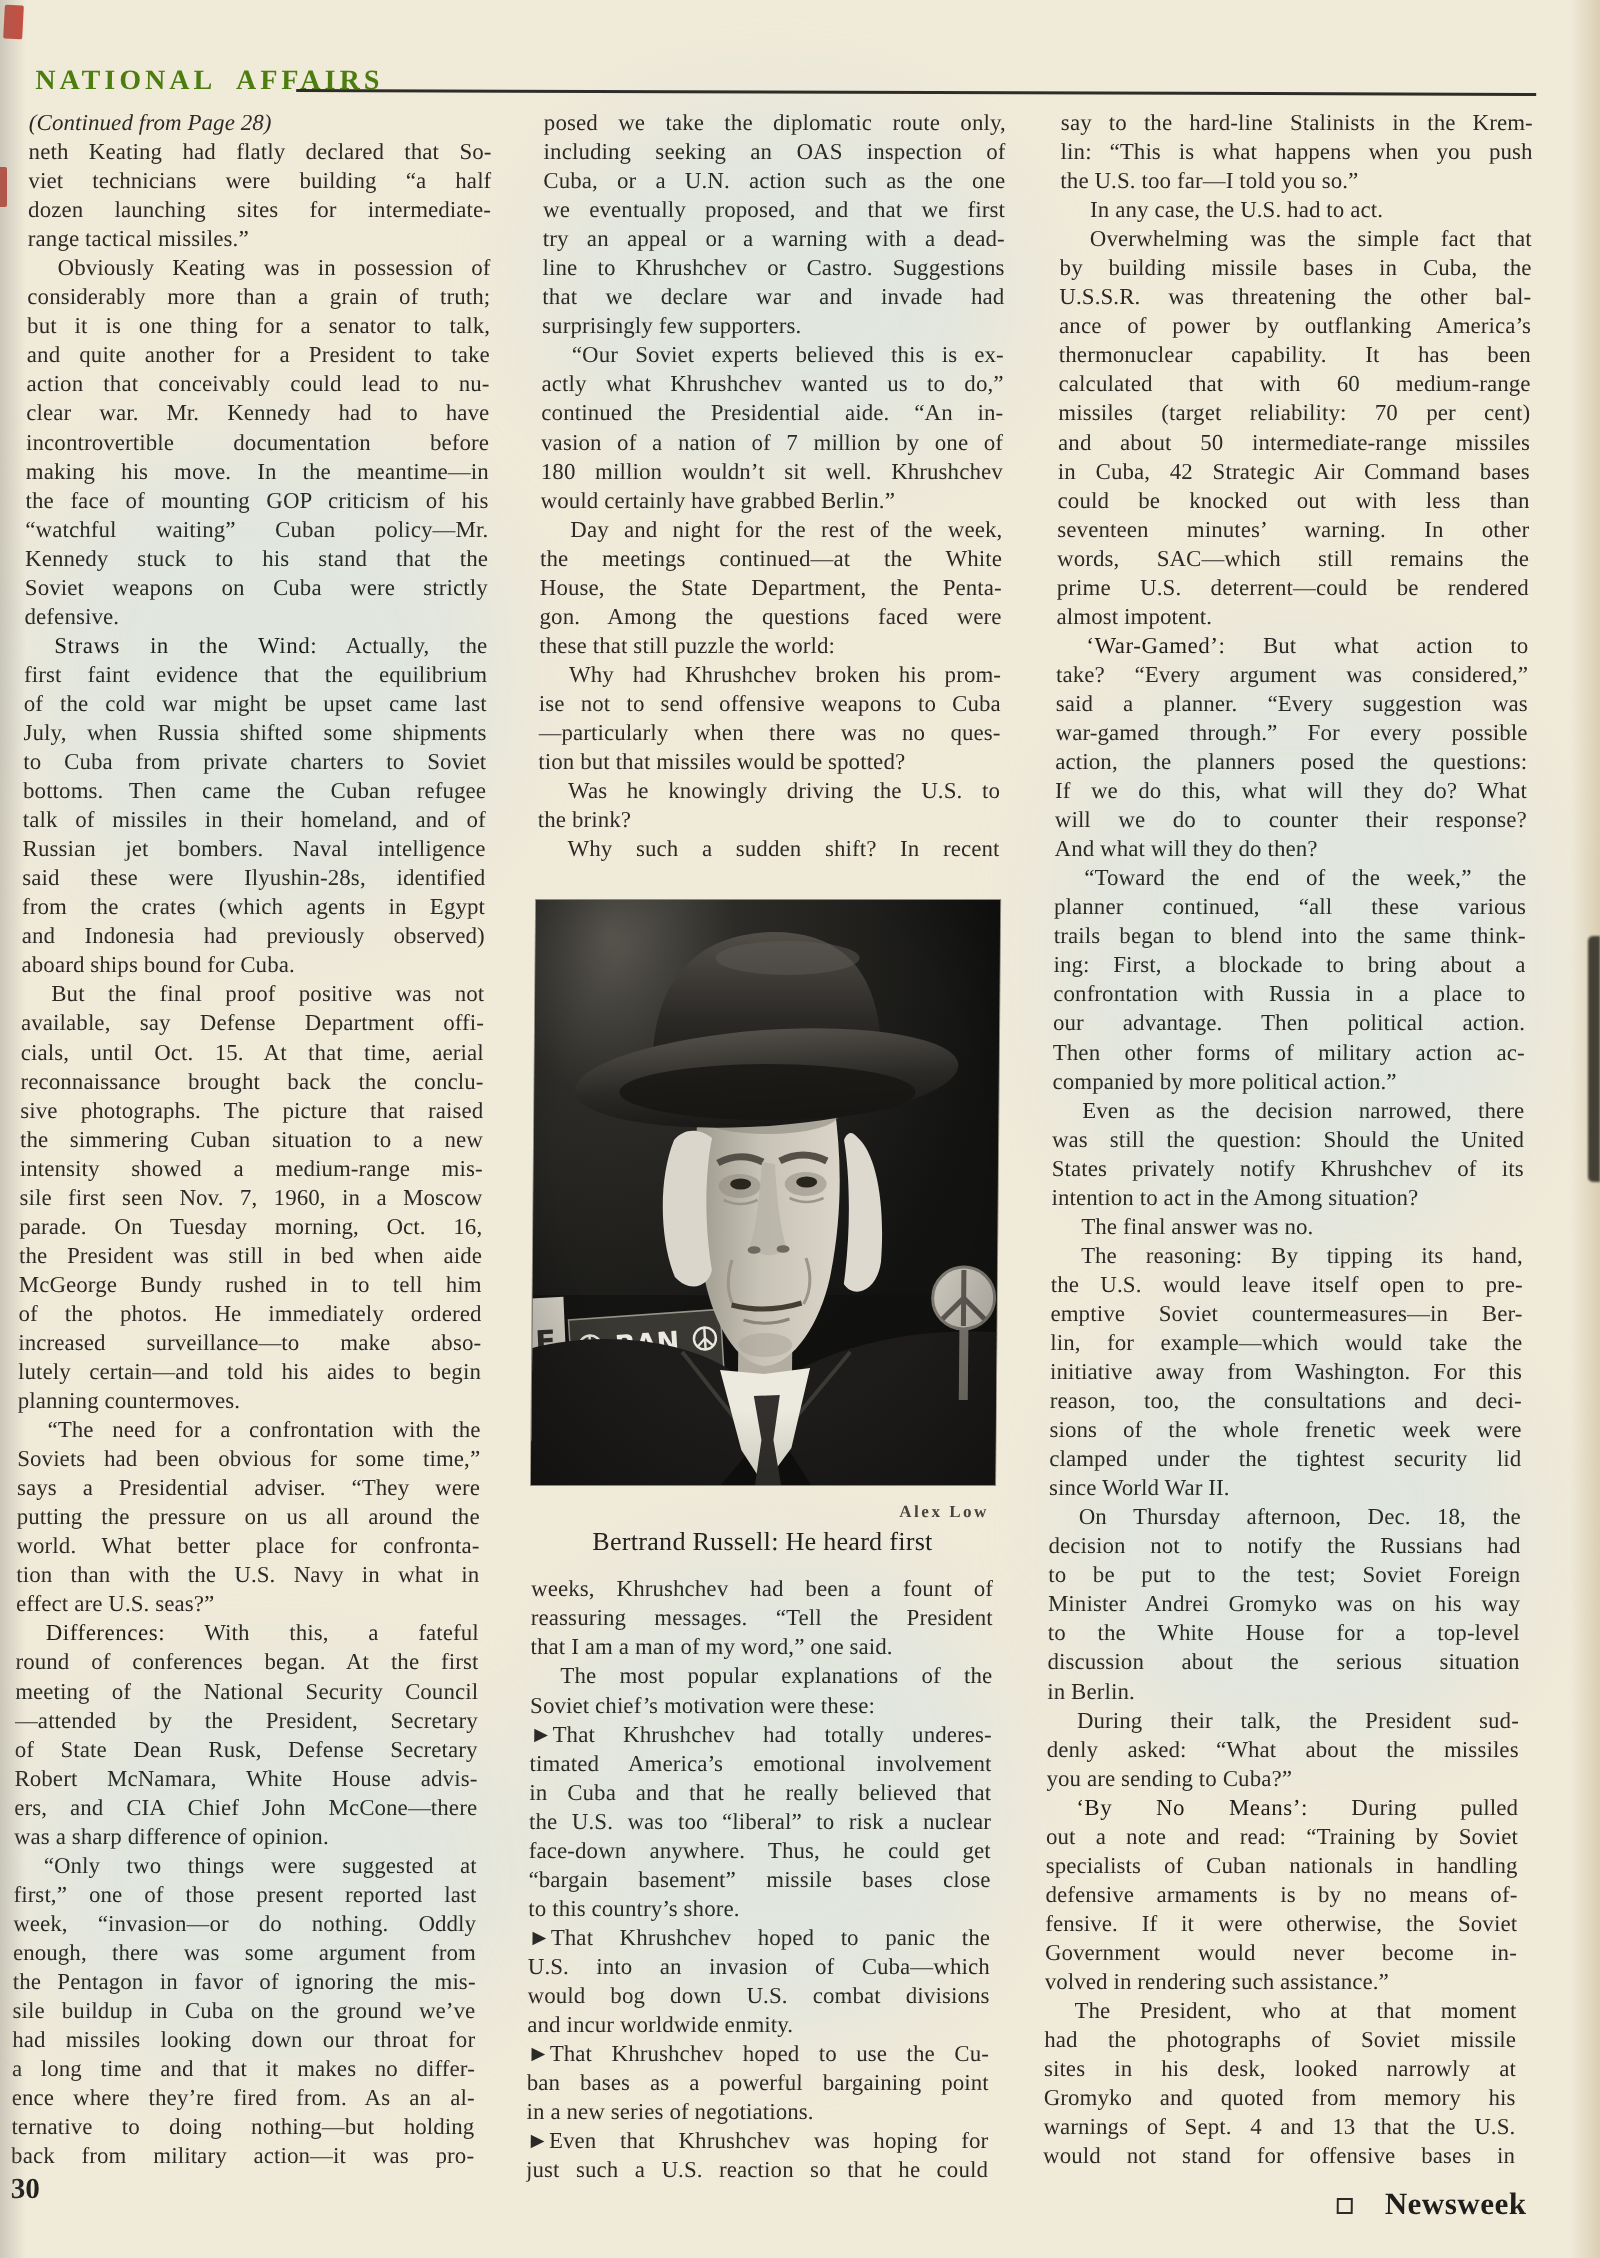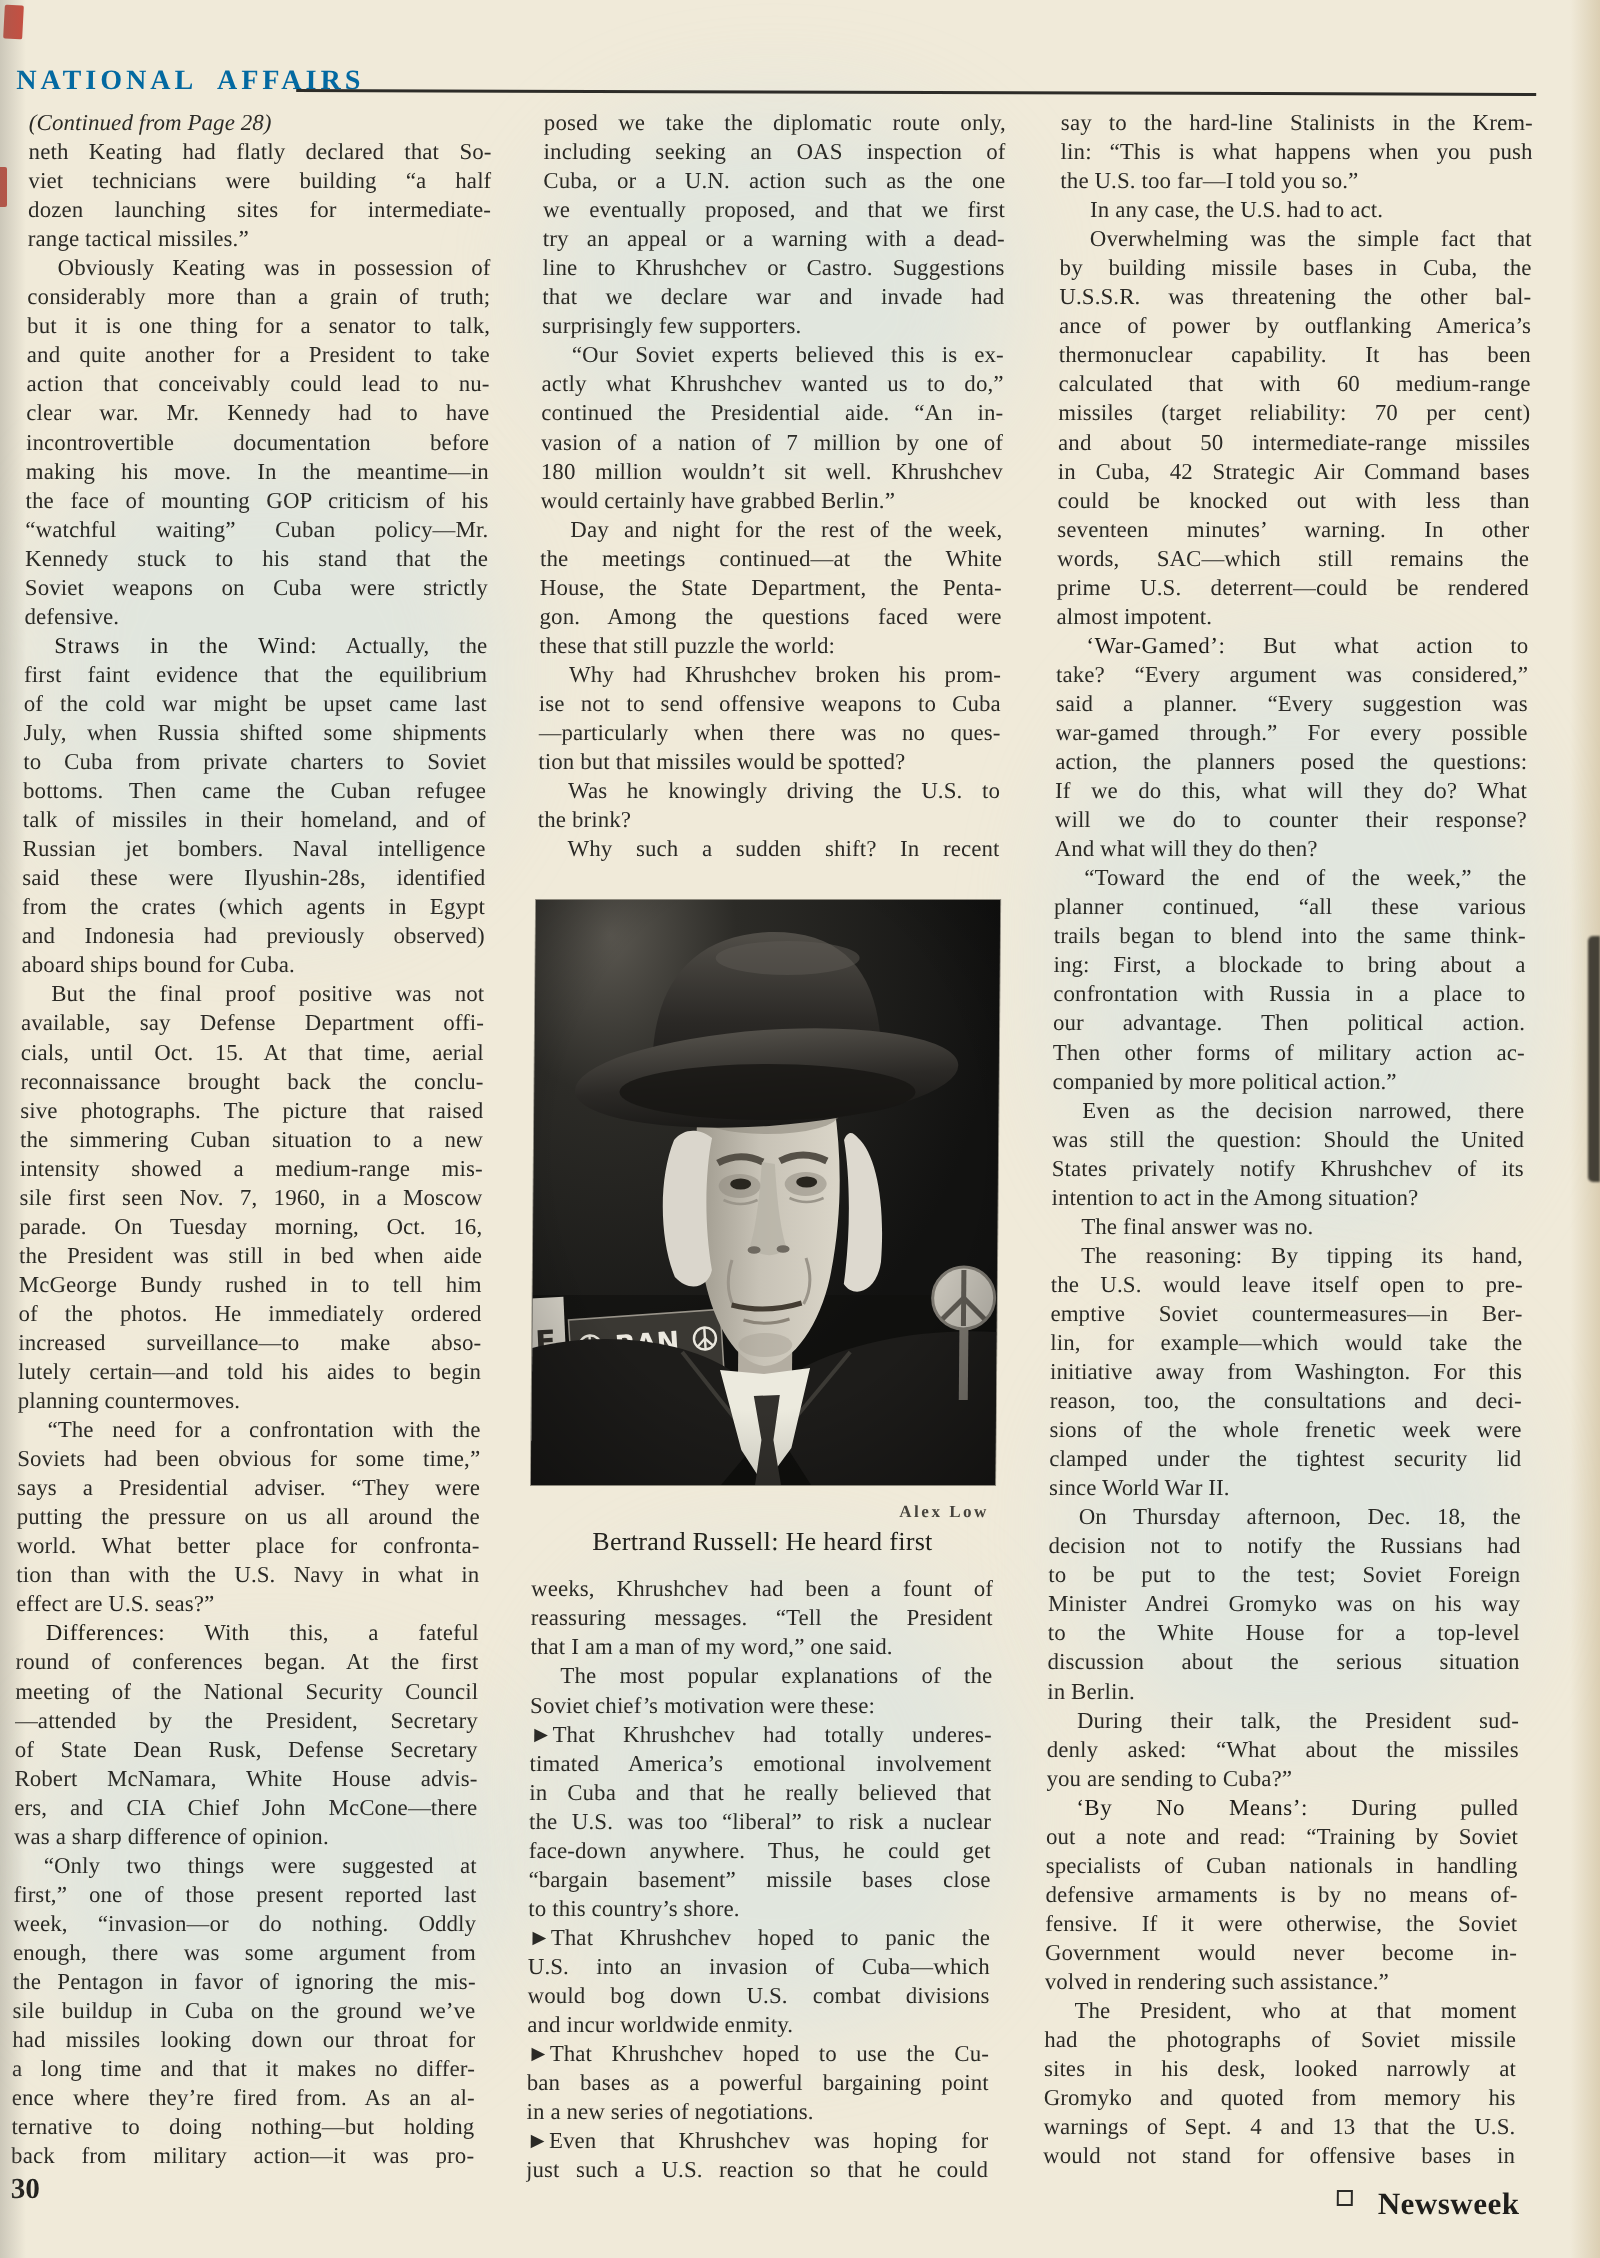--- a/index.html
+++ b/index.html
@@ -24,23 +24,23 @@
   .edge-left{position:absolute;left:0;top:0;width:26px;height:2258px;
     background:linear-gradient(90deg,rgba(110,110,102,0.28),rgba(110,110,102,0.0));}
   .edge-right{position:absolute;right:0;top:0;width:30px;height:2258px;
     background:linear-gradient(270deg,rgba(170,143,90,0.30),rgba(170,143,90,0.0));}
   .dark-sliver{position:absolute;left:1588px;top:936px;width:12px;height:246px;
     background:#2a2720;border-radius:5px 0 0 5px;filter:blur(1px);opacity:.85;}
   .red-mark{position:absolute;background:var(--red-mark,#c0392b);opacity:.88;}
   .rm1{left:4px;top:5px;width:19px;height:34px;transform:rotate(3deg);border-radius:2px;}
   .rm2{left:0px;top:167px;width:7px;height:40px;border-radius:0 2px 2px 0;}
   
-  .section-title{position:absolute;left:17px;top:64px;margin:0;
+  .section-title{position:absolute;left:36px;top:64px;margin:0;
     font-size:28px;font-weight:bold;letter-spacing:4px;word-spacing:12px;
-    color:#0369a1;white-space:nowrap;}
+    color:#4d7c0f;white-space:nowrap;}
   .rule{position:absolute;left:297px;top:91px;width:1240px;height:3px;
     background:#2d2c28;transform:rotate(0.18deg);}
   
   .col{position:absolute;top:108px;font-size:22.8px;letter-spacing:0.15px;
     line-height:29.05px;}
   .c1{left:30px;width:463px;}
   .c2{left:545px;width:462px;}
   .c3{left:1062px;width:472px;}
   .line{height:29.05px;overflow:hidden;text-align:justify;text-align-last:justify;
     font-family:"Liberation Serif","DejaVu Sans",serif;}
@@ -52,21 +52,21 @@
   .photo-fig{margin:37px 0 0 -1px;width:464px;}
   .photo{width:464px;height:585px;background:#151514;box-shadow:0 0 0 1px rgba(40,38,32,0.5);}
   .photo svg{display:block;}
   .credit{margin-top:12px;font-size:17px;letter-spacing:2.5px;color:#46433d;
     text-align:right;padding-right:6px;font-weight:bold;}
   .caption{margin-top:1px;font-size:26px;font-weight:normal;text-align:center;
     color:#23221e;letter-spacing:0.3px;}
   .after-photo{margin-top:18px;}
   
   .pagenum{position:absolute;left:30px;top:2172px;font-size:29px;font-weight:bold;color:#23221f;}
-  .brandline{position:absolute;left:1356px;top:2186px;display:flex;align-items:flex-start;gap:25px;}
+  .brandline{position:absolute;left:1356px;top:2186px;display:flex;align-items:center;gap:32px;}
   .endsq{display:inline-block;width:12px;height:12px;border:2.5px solid #2b2a27;
     background:transparent;margin-top:4px;}
   .brand{font-size:31px;font-weight:bold;letter-spacing:0.5px;color:#1f1e1b;}
 </style>
 </head>
 <body>
 
 <div class="page">
   <div class="tint t1"></div>
   <div class="tint t2"></div>

